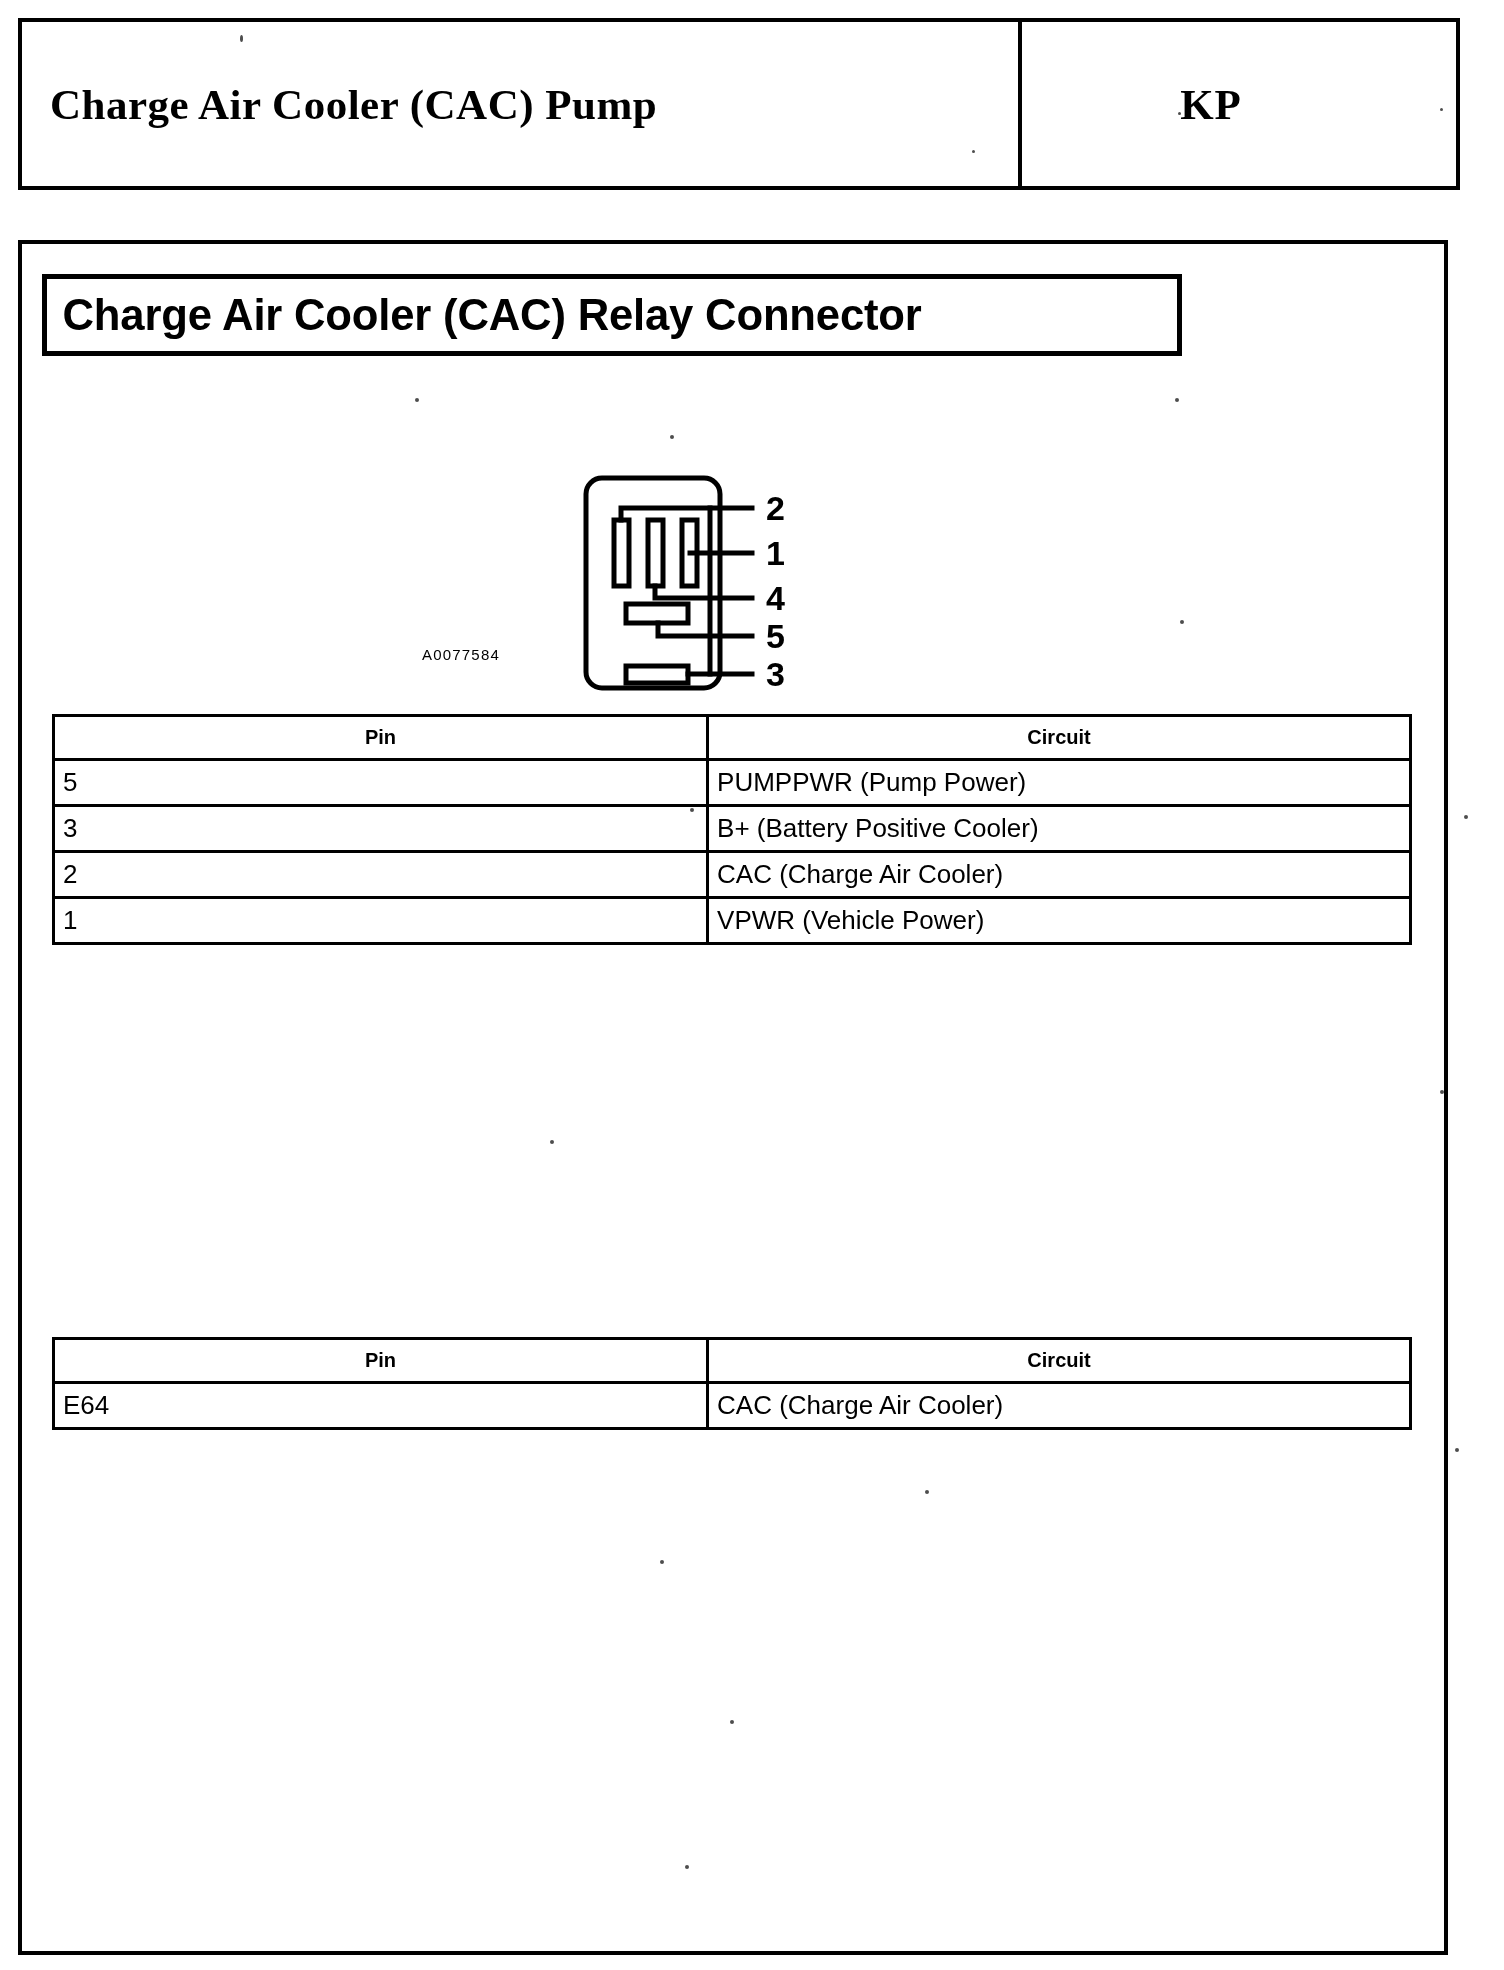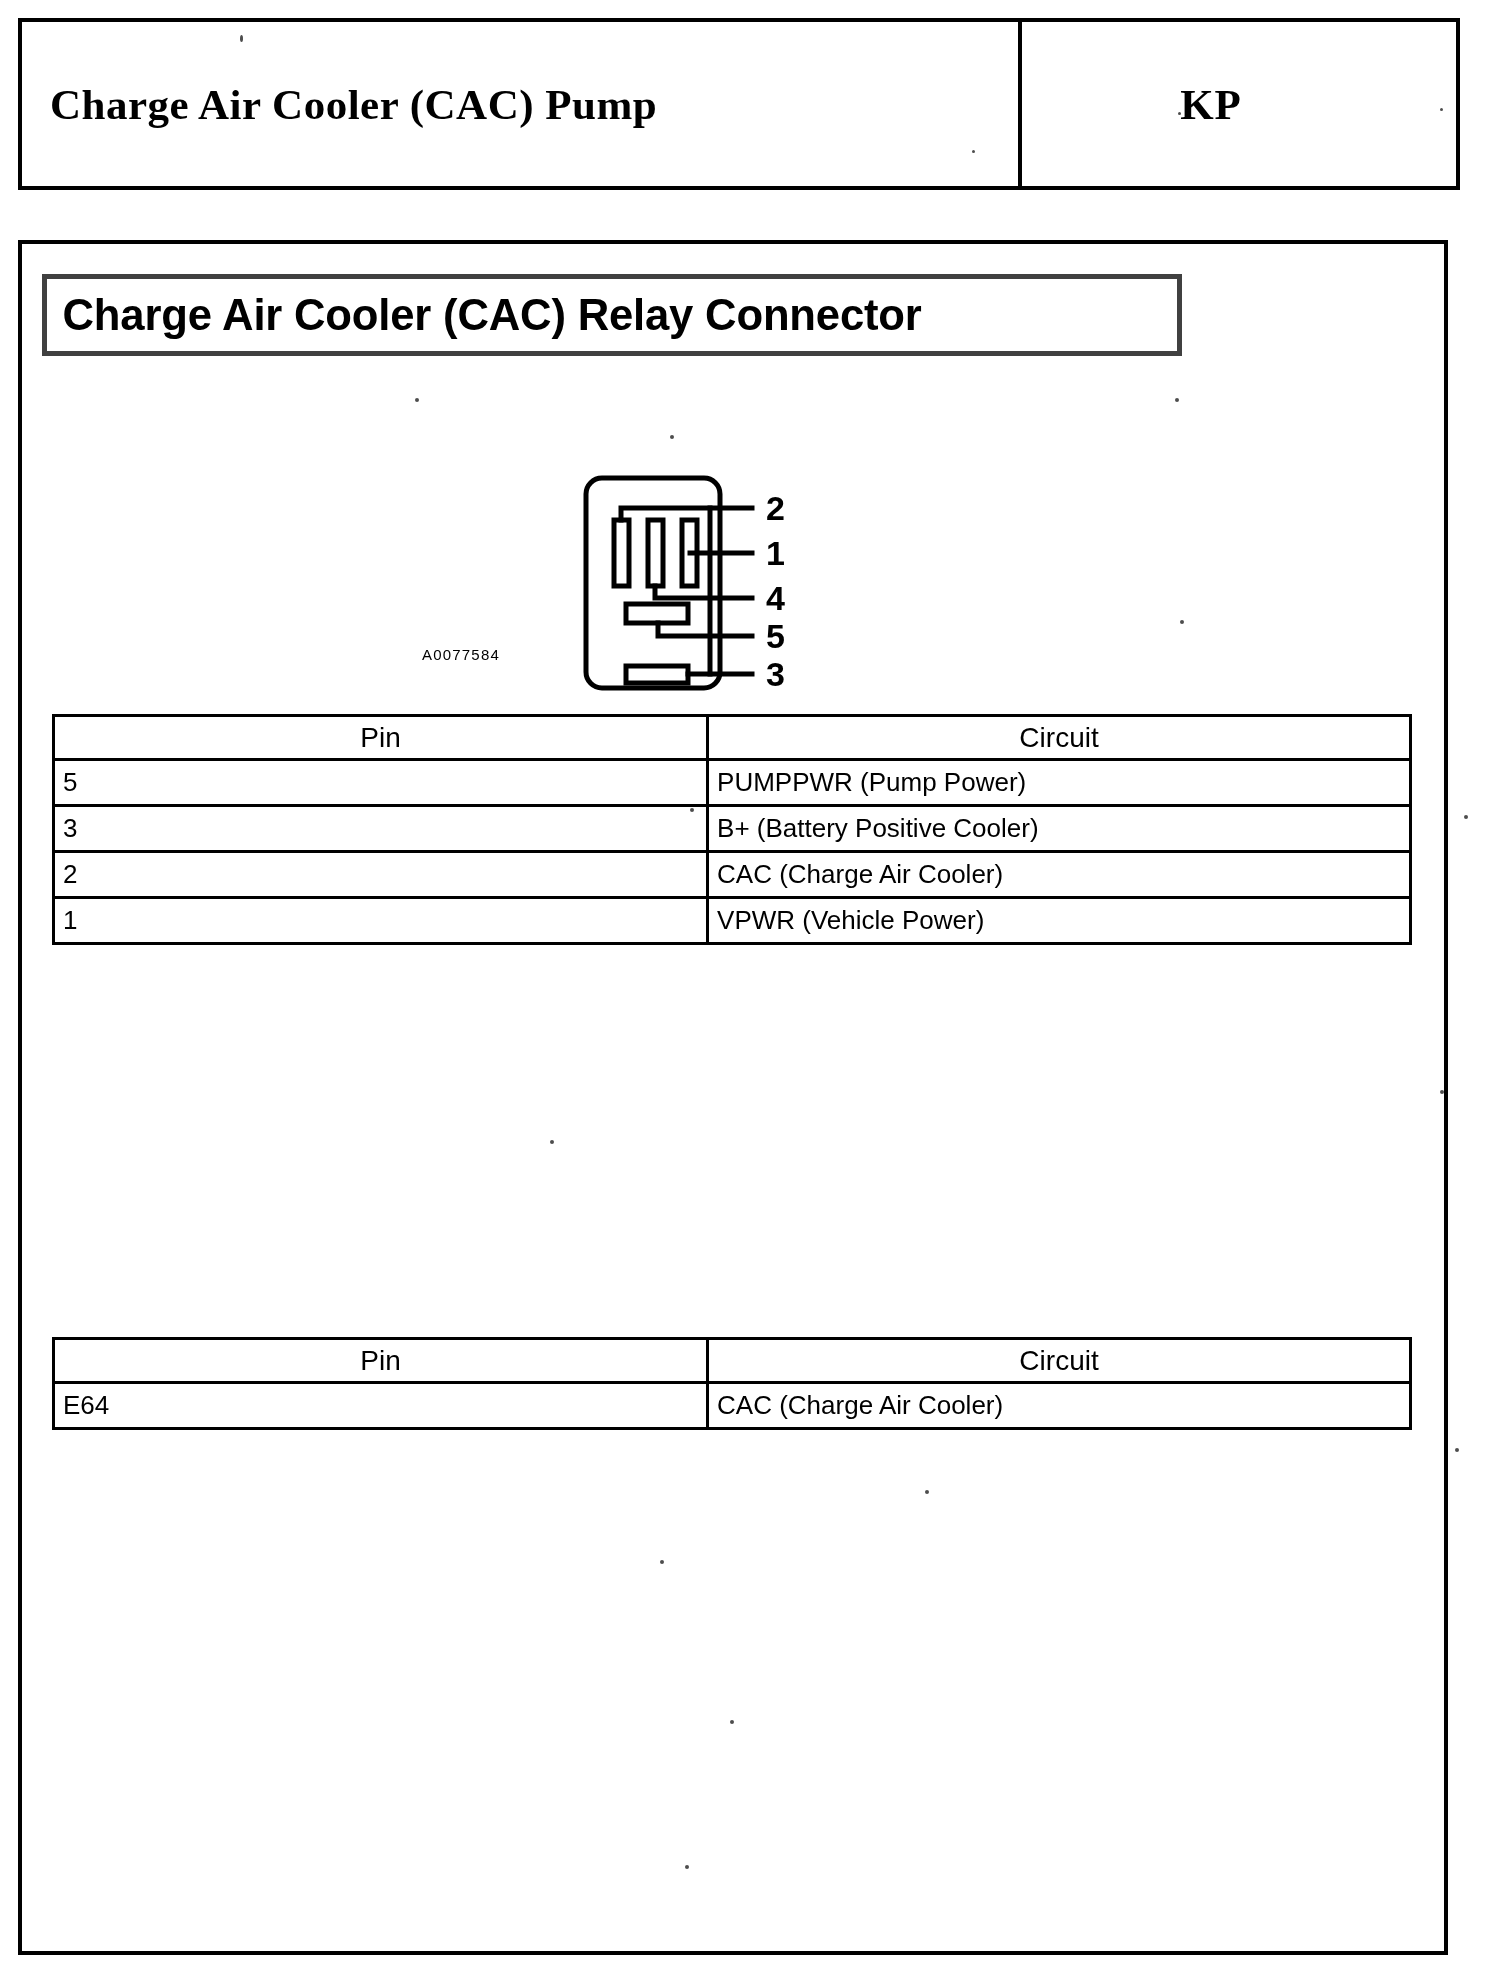--- a/index.html
+++ b/index.html
@@ -70,21 +70,21 @@
     top: 240px;
     width: 1430px;
     height: 1715px;
     border: 4px solid #000;
     box-sizing: border-box;
   }
 
   
   .section-heading {
     position: absolute;
-    border: 5px solid #404040;
+    border: 5px solid #000000;
     box-sizing: border-box;
     background: #fff;
     display: flex;
     align-items: center;
     height: 82px;
   }
   .section-heading span {
     font-family: "Liberation Sans", sans-serif;
     font-weight: bold;
     font-size: 45px;
@@ -139,22 +139,22 @@
     top: 1093px;
     width: 1360px;
   }
   .pin-table th,
   .pin-table td {
     border: 3px solid #000;
     font-family: "Liberation Sans", sans-serif;
     box-sizing: border-box;
   }
   .pin-table th {
-    font-size: 28px;
-    font-weight: normal;
+    font-size: 20px;
+    font-weight: bold;
     text-align: center;
     height: 44px;
     padding: 0;
   }
   .pin-table td {
     font-size: 26px;
     font-weight: normal;
     text-align: left;
     height: 46px;
     padding: 0 0 0 8px;

